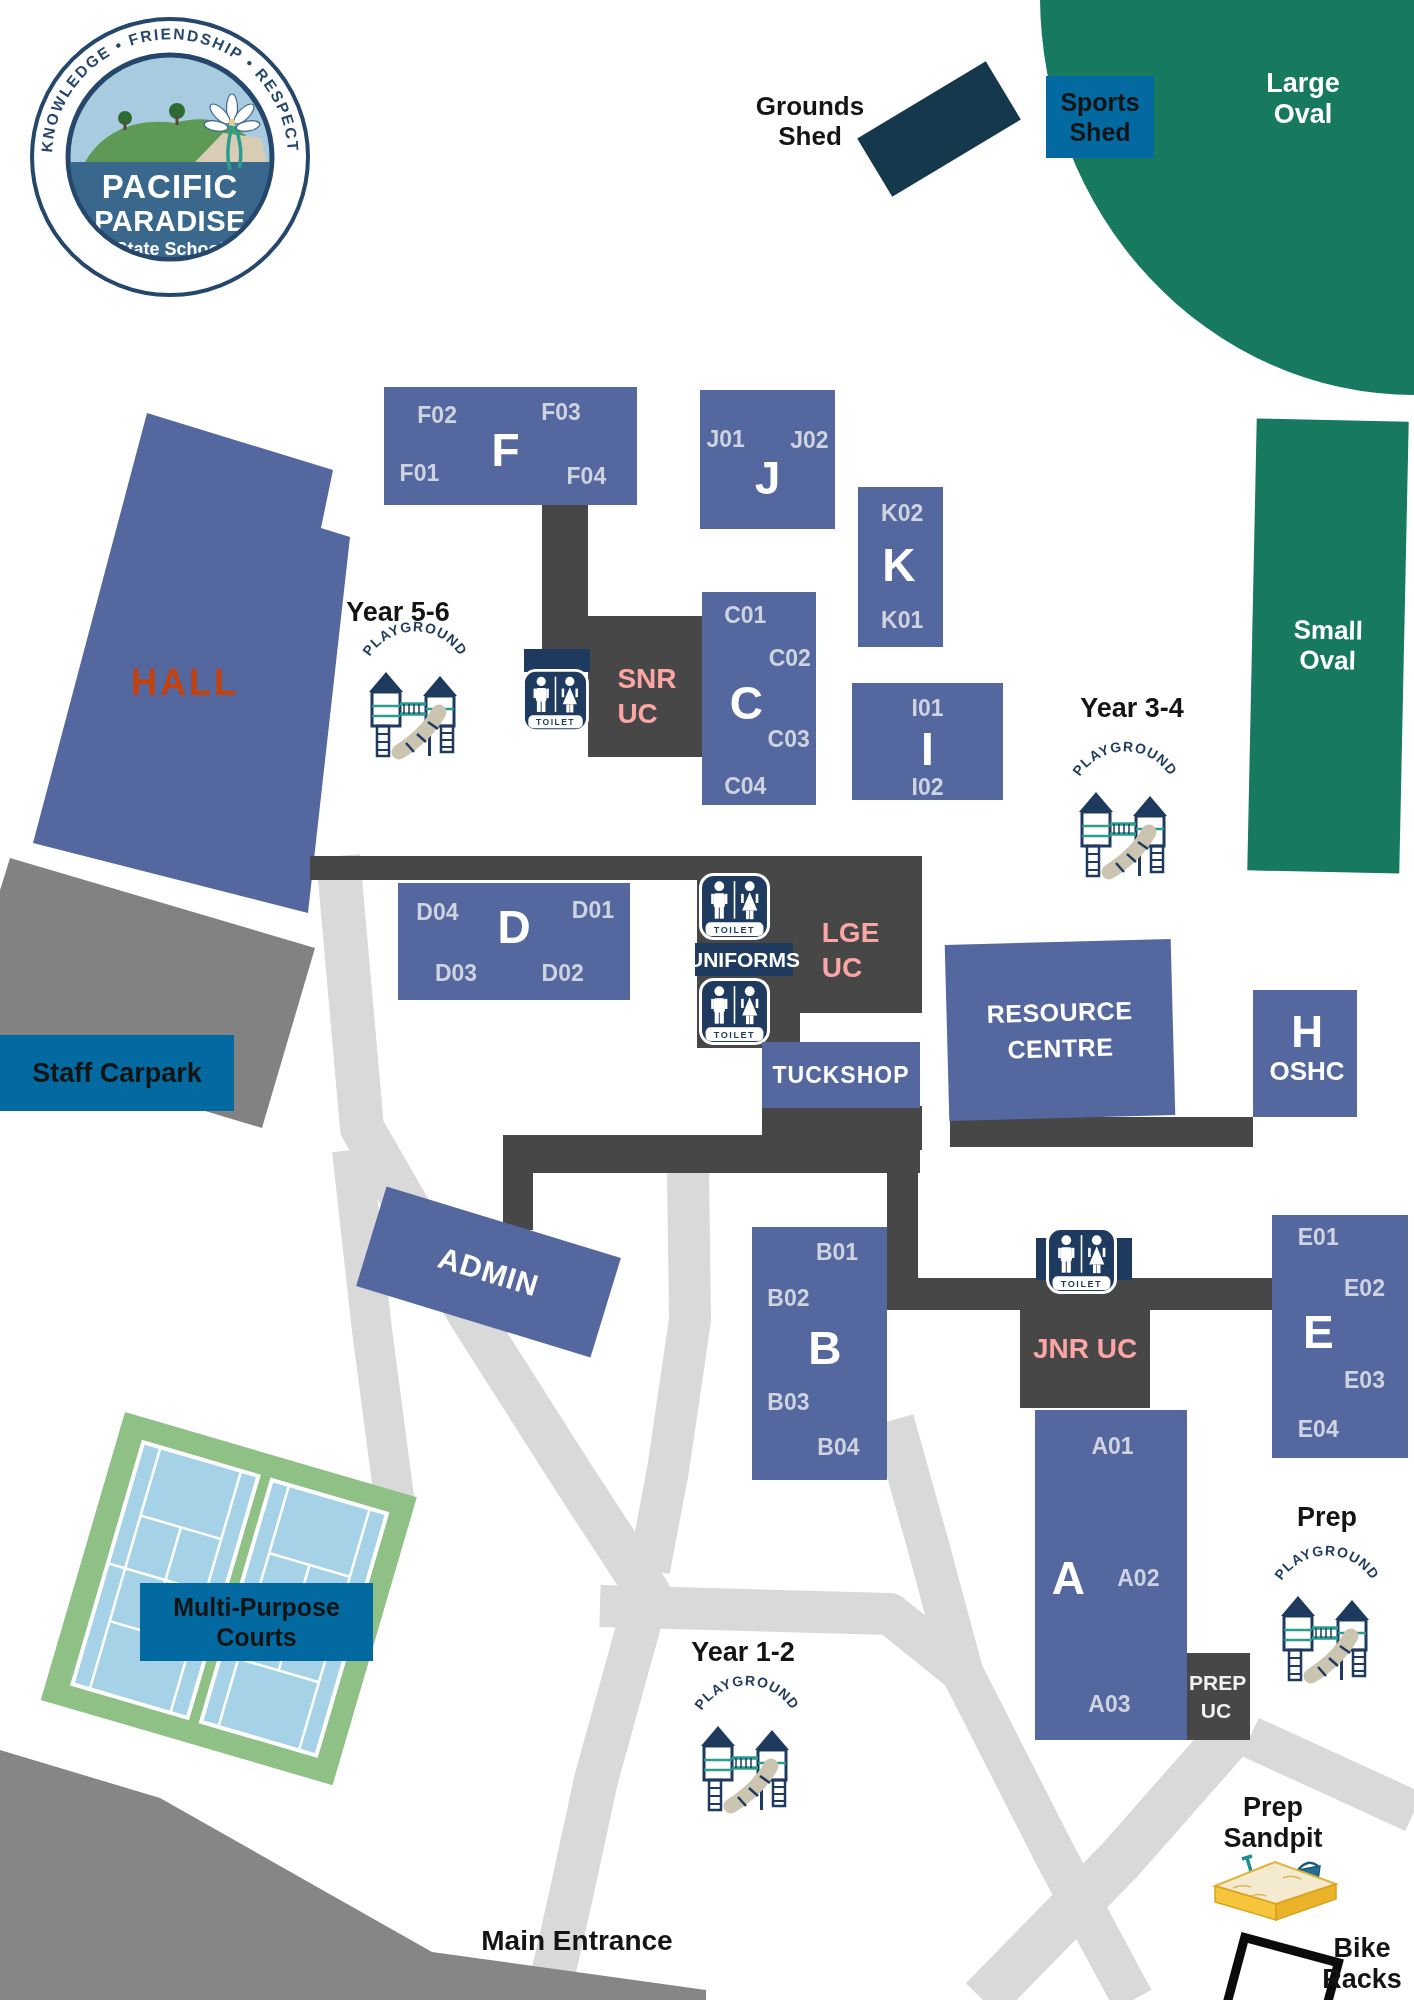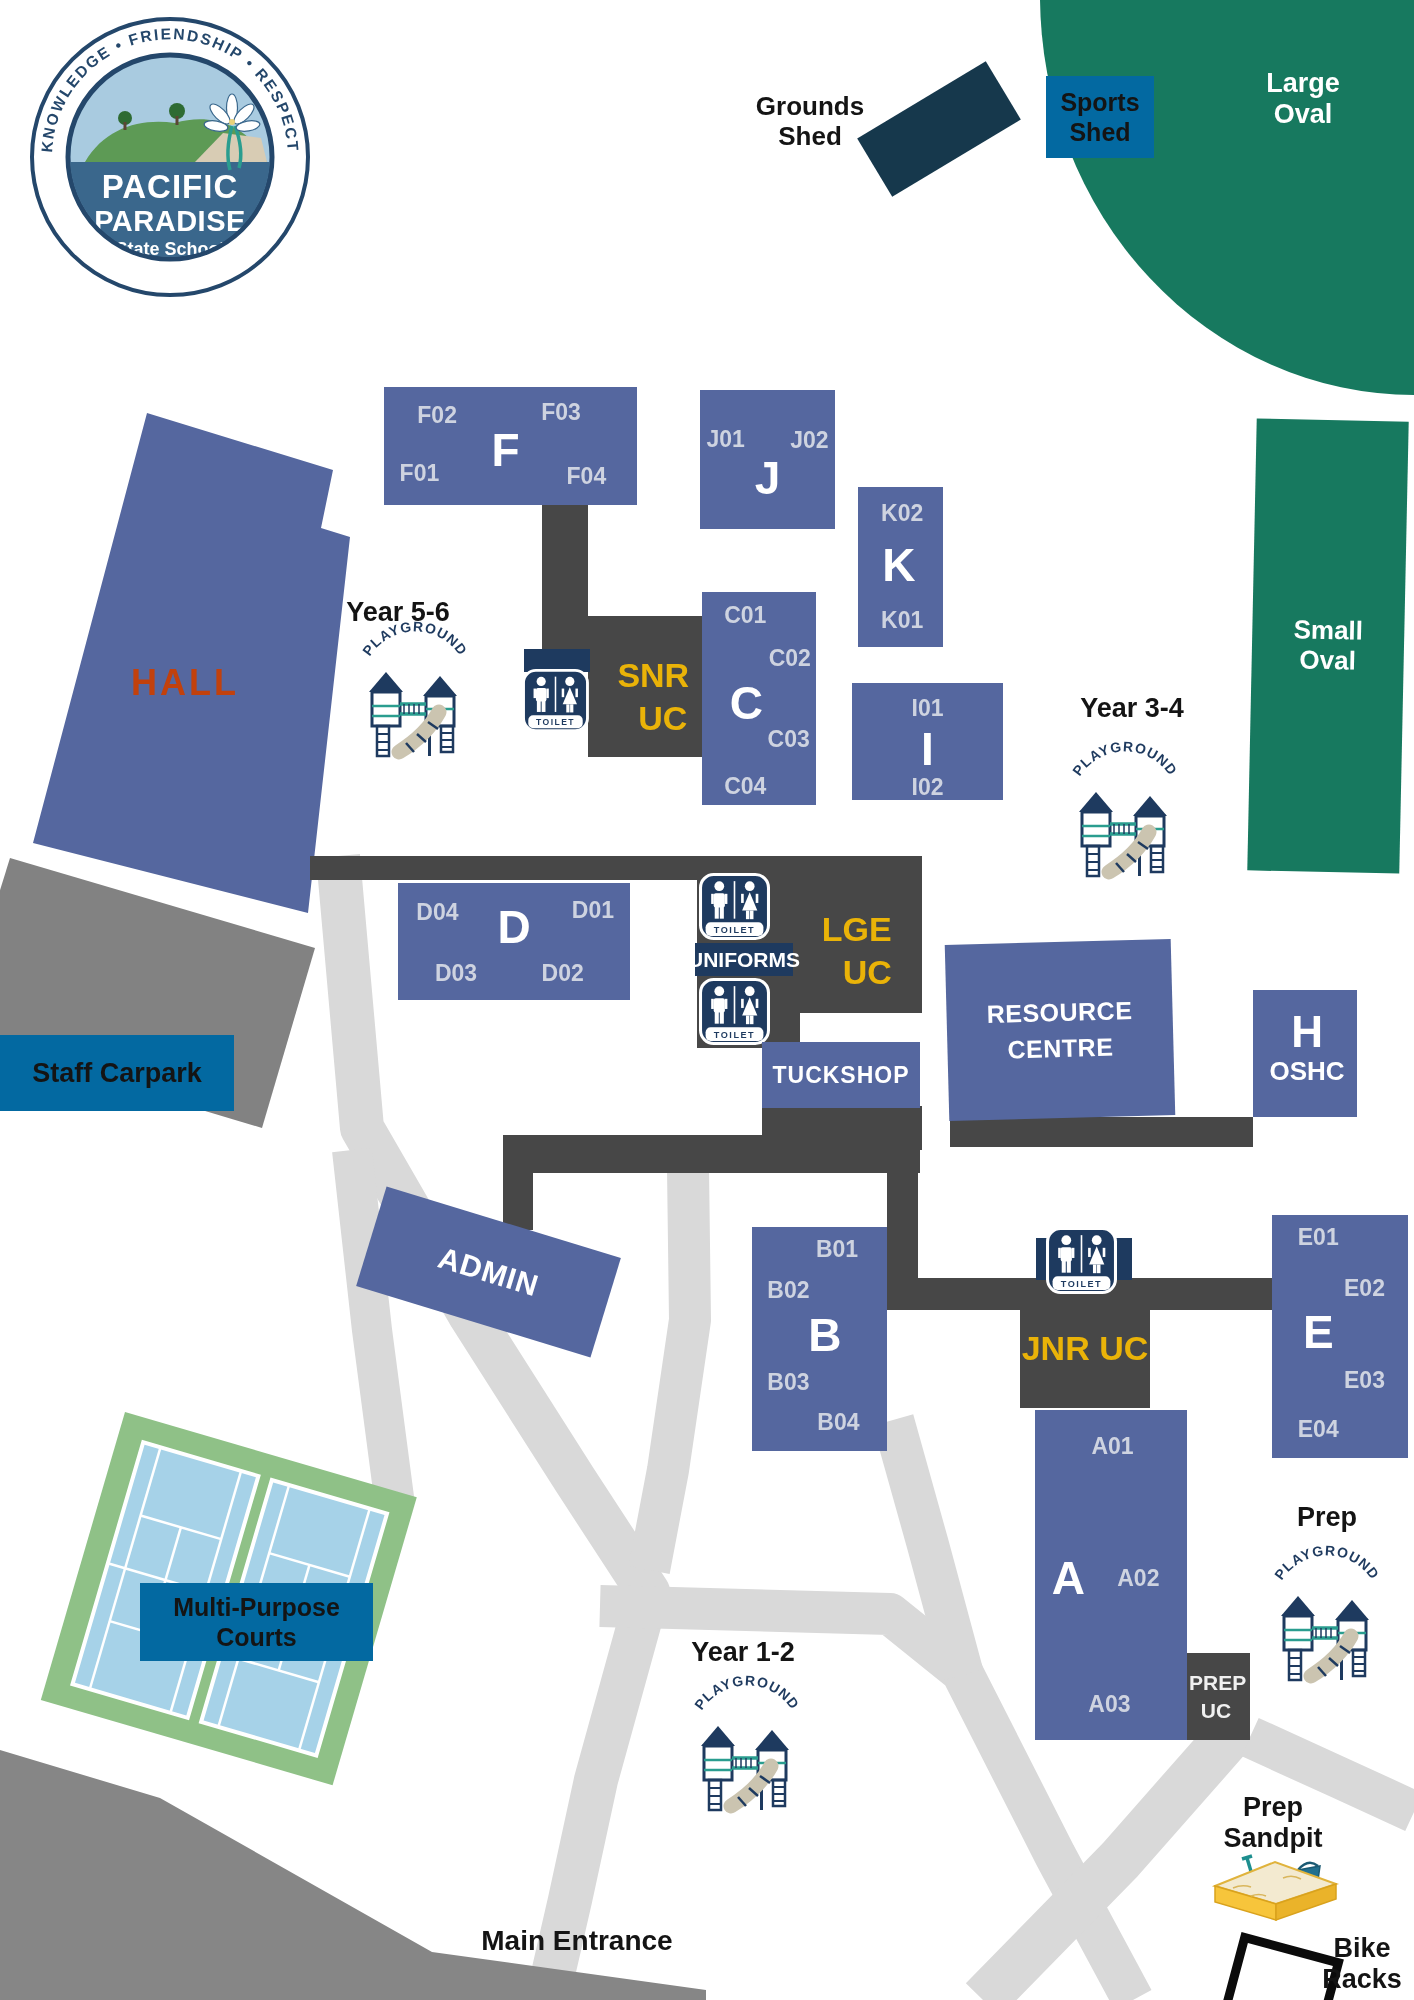--- a/index.html
+++ b/index.html
@@ -2,21 +2,21 @@
 <html><head>
 <meta charset="utf-8">
 <style>
   html,body{margin:0;padding:0;background:#fff}
   #map{position:relative;width:1414px;height:2000px;overflow:hidden;background:#fff;
        font-family:"Liberation Sans",sans-serif;font-weight:700;color:#141414}
   .bld{position:absolute;background:#55679f;color:#fff}
   .room{position:absolute;transform:translate(-50%,-50%);font-size:23px;color:#ced3e0;white-space:nowrap}
   .big{position:absolute;transform:translate(-50%,-50%);font-size:46px;color:#fff}
   .corr{position:absolute;background:#474747}
-  .corrlbl{position:absolute;transform:translate(-50%,-50%);color:#eab308;font-size:34px;line-height:1.25;text-align:right}
+  .corrlbl{position:absolute;transform:translate(-50%,-50%);color:#fca5a5;font-size:28px;line-height:1.25;text-align:left}
   .lbl{position:absolute;font-size:26px;line-height:1.15;text-align:center}
   .wbox{position:absolute;background:#0369a1;display:flex;align-items:center;justify-content:center;text-align:center;line-height:1.2}
   .tbar{position:absolute;background:#1e3a5f}
   .pgsvg{position:absolute}
   svg{display:block;overflow:visible}
 </style>
 </head>
 <body>
 
 <div id="map">
@@ -206,21 +206,21 @@
   </div>
 
   <div class="bld" style="left:398px;top:883px;width:232px;height:117px">
     <span class="room" style="left:17%;top:25%">D04</span>
     <span class="room" style="left:84%;top:23%">D01</span>
     <span class="room" style="left:25%;top:77%">D03</span>
     <span class="room" style="left:71%;top:77%">D02</span>
     <span class="big" style="left:50%;top:38%">D</span>
   </div>
 
-  <div class="bld" style="left:752px;top:1227px;width:135px;height:224px">
+  <div class="bld" style="left:752px;top:1227px;width:135px;height:253px">
     <span class="room" style="left:63%;top:10%">B01</span>
     <span class="room" style="left:27%;top:28%">B02</span>
     <span class="room" style="left:27%;top:69%">B03</span>
     <span class="room" style="left:64%;top:87%">B04</span>
     <span class="big" style="left:54%;top:48%">B</span>
   </div>
 
   <div class="bld" style="left:1272px;top:1215px;width:136px;height:243px">
     <span class="room" style="left:34%;top:9%">E01</span>
     <span class="room" style="left:68%;top:30%">E02</span>

